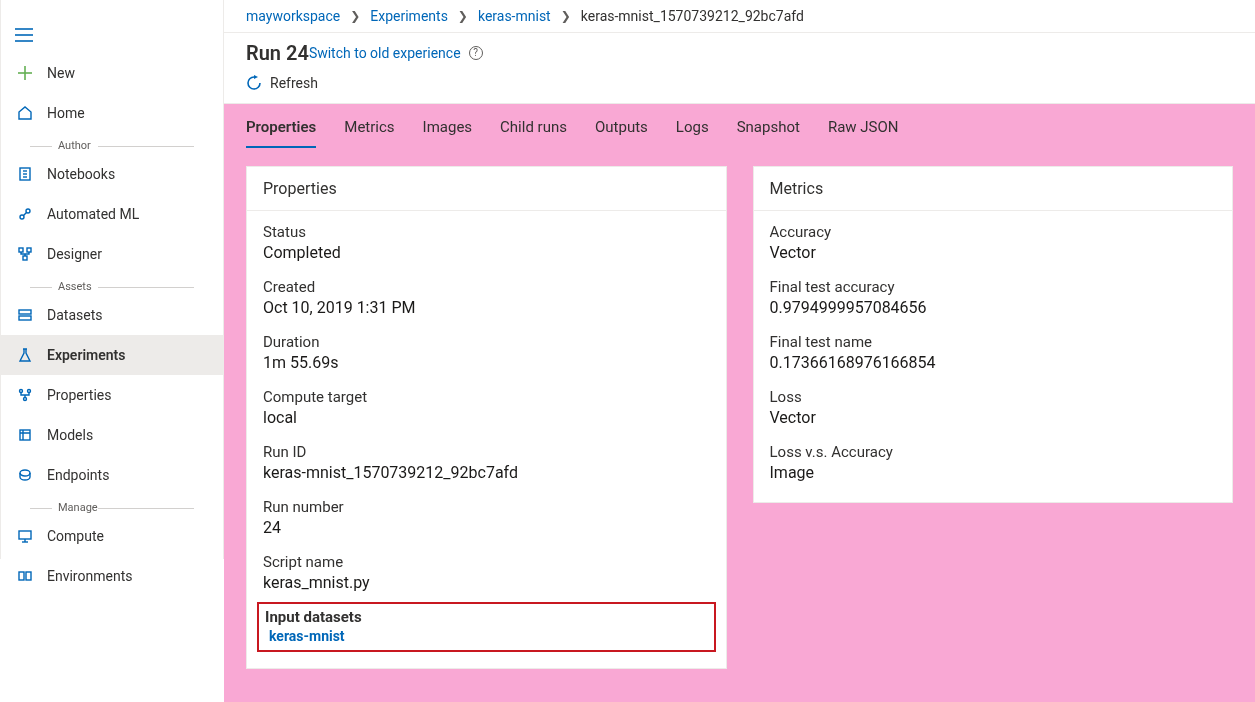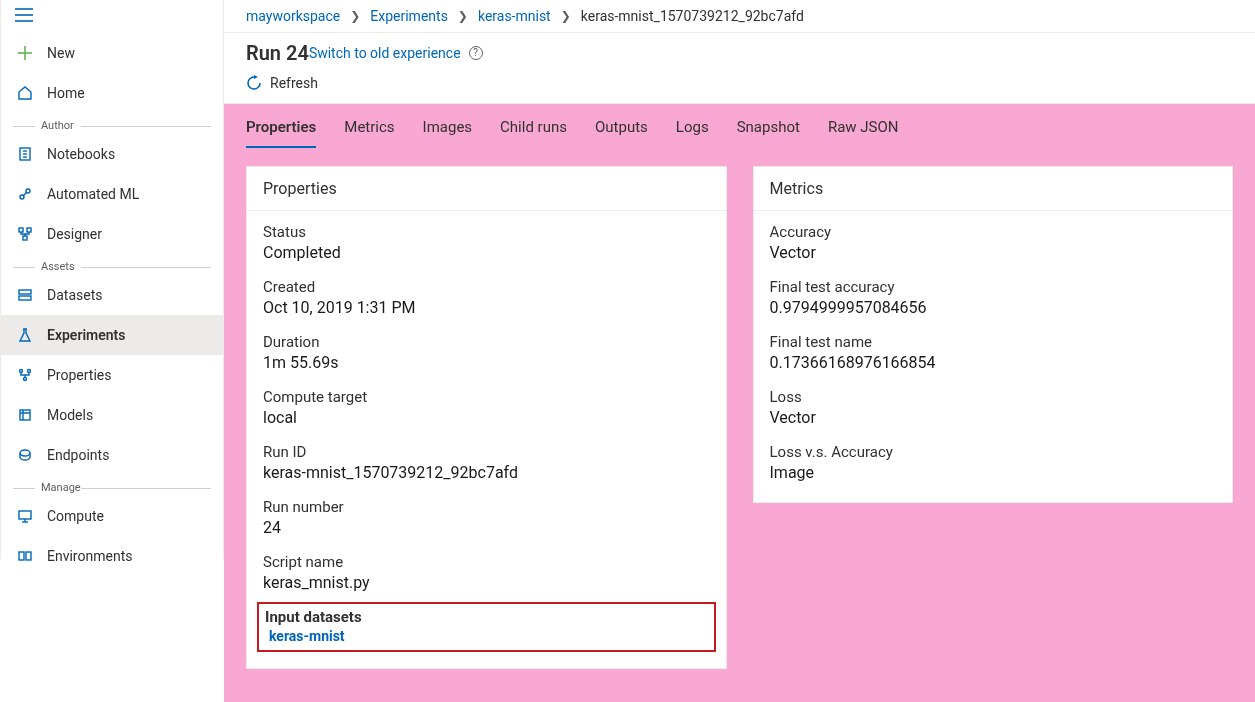--- a/index.html
+++ b/index.html
@@ -11,21 +11,21 @@
     width: 1255px;
     height: 702px;
     overflow: hidden;
     display: flex;
   }
   
   .sidebar {
     width: 224px;
     border-right: 1px solid #edebe9;
     height: 559px;
-    padding-top: 0;
+    padding-top: 20px;
     flex-shrink: 0;
     border-left: 1px solid #edebe9;
   }
   .sidebar .hamburger {
     padding: 8px 14px;
     cursor: pointer;
   }
   .sidebar .hamburger svg { color:#0067b8; }
   .nav-item {
     display: flex;
@@ -40,21 +40,21 @@
     background: #edebe9;
     font-weight: 600;
     color: #0067b8;
   }
   .nav-item.active span { color:#323130; font-weight:600;}
   .nav-item-label { font-size:14px; }
   .nav-section {
     font-size: 11px;
     color: #605e5c;
     padding-left: 40px;
-    margin: 6px 0 2px;
+    margin: 6px 17px 2px;
     position: relative;
   }
   .nav-section::before {
     content:"";
     position:absolute;
     left:12px; right:auto;
     width:22px;
     top:50%;
     border-top:1px solid #d2d0ce;
   }

